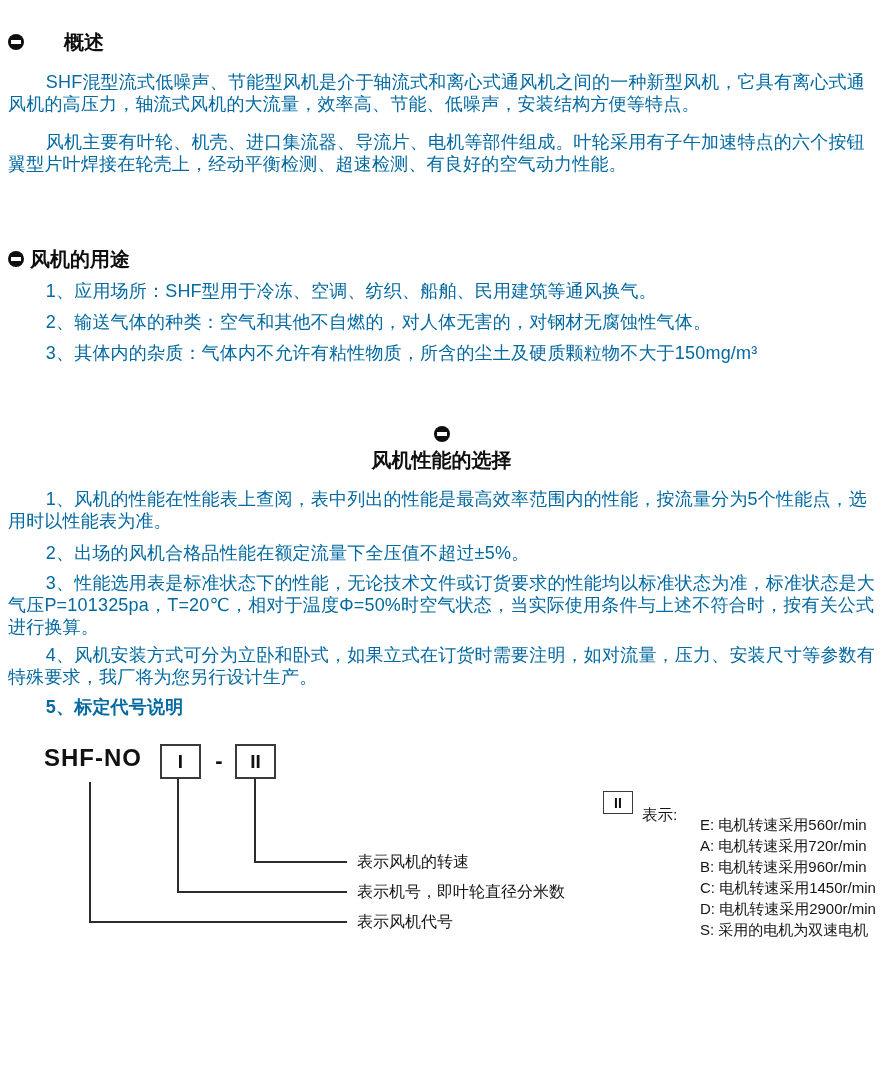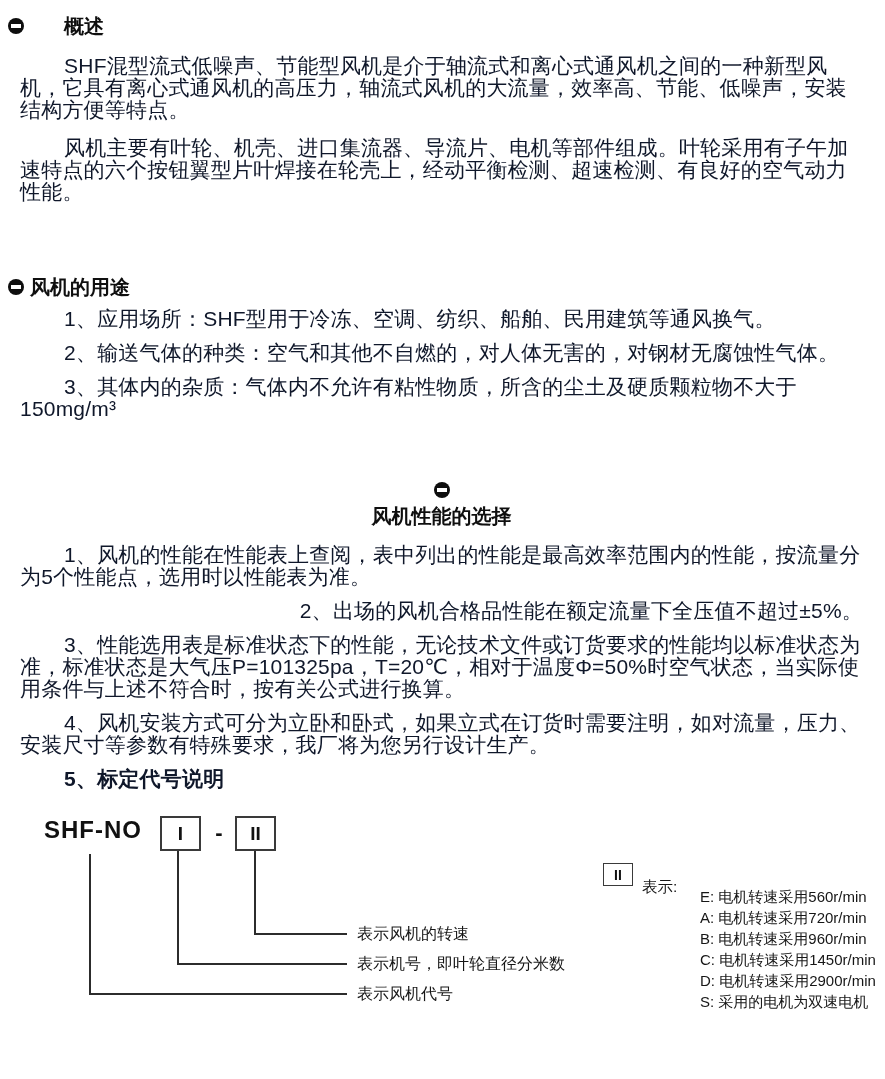--- a/index.html
+++ b/index.html
@@ -29,38 +29,38 @@
     border-radius: 50%;
     background: #0e0e0e;
     flex: 0 0 auto;
   }
   .bullet .bar {
     position: absolute;
     left: 3px; right: 3px; top: 6px; height: 3.5px;
     background: #ffffff;
   }
   .para {
-    margin: 12px;
-    font-size: 21px;
+    margin: 0;
+    font-size: 18px;
     line-height: 22px;
     text-indent: 2.1em;
     letter-spacing: 0.2px;
-    color: #0f172a;
-  }
-  .mt-h1 { margin-top: 14px; gap: 40px; }
+    color: #0369a1;
+  }
+  .mt-h1 { margin-top: 30px; gap: 40px; }
   .mt-p1 { margin-top: 17px; }
   .mt-p2 { margin-top: 9px; }
   .mt-h2 { margin-top: 54px; }
   .mt-s2p { margin-top: 16px; }
   .mt-h3 { margin-top: 72px; }
   .mt-intro { margin-top: 15px; }
   .mt-li { margin-top: 9px; }
   .mt-h4 { margin-top: 62px; flex-direction: column; }
   .mt-i1 { margin-top: 16px; }
-  .mt-i2 { margin-top: 10px; text-align: right; }
+  .mt-i2 { margin-top: 10px; }
   .mt-i3 { margin-top: 8px; }
   .mt-i4 { margin-top: 6px; }
   .mt-i5 { margin-top: 8px; font-weight: bold; }
 
   .diagram {
     position: relative;
     margin-top: 12px;
     height: 219px;
     width: 867px;
   }

